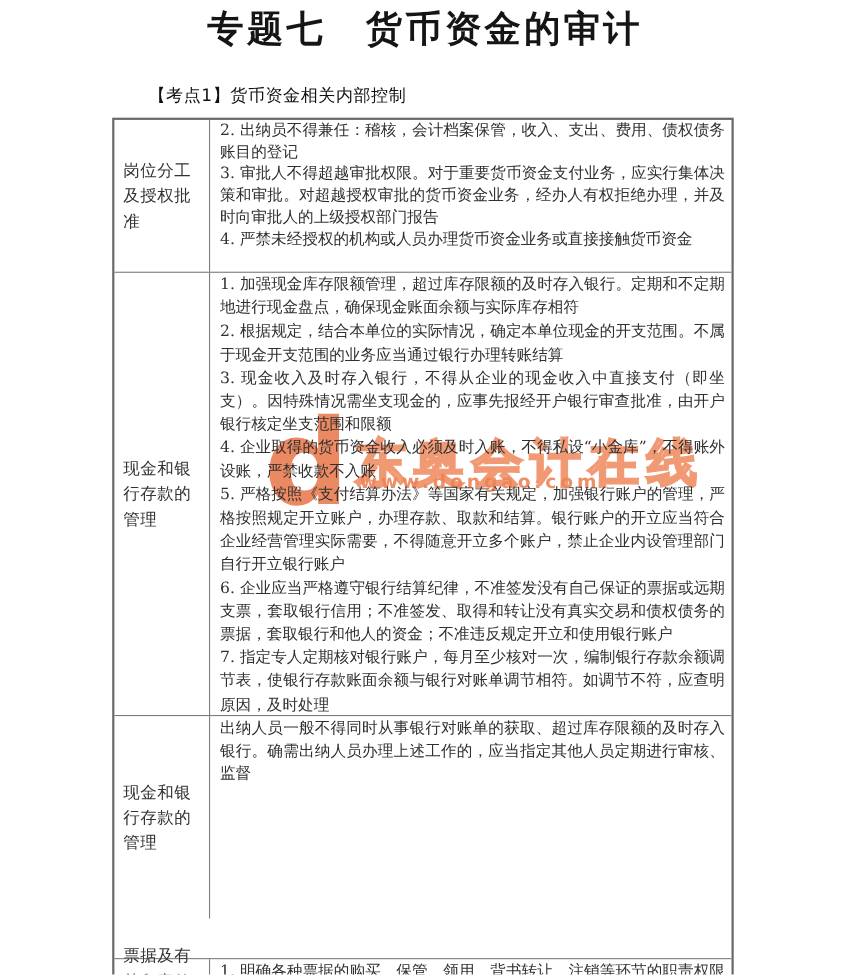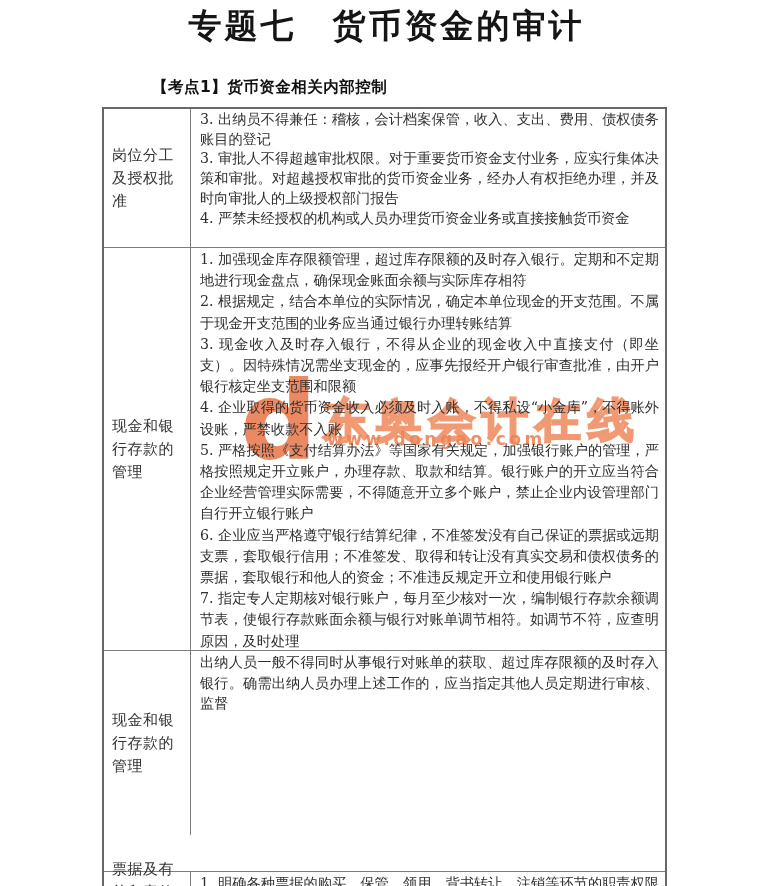--- a/index.html
+++ b/index.html
@@ -9,22 +9,22 @@
     color:#2e2e2e;overflow:hidden;
   }
   .page{position:relative;width:773px;height:886px;overflow:hidden;background:#fff;}
 
   .doc-title{
     position:absolute;top:4px;left:0;width:100%;margin:0;
     text-align:center;font-size:33px;font-weight:bold;color:#151515;
     letter-spacing:3px;font-family:"DejaVu Serif","Liberation Serif",serif;
   }
   .section-heading{
-    position:absolute;left:152px;top:77px;
-    font-size:15.5px;font-weight:bold;color:#111;
+    position:absolute;left:135px;top:77px;
+    font-size:15.5px;font-weight:normal;color:#111;
     font-family:"DejaVu Sans","Liberation Sans",sans-serif;
     letter-spacing:0.5px;
   }
 
   
   .ctable{
     position:absolute;left:102px;top:107px;width:565px;
     border:2px solid #686868;box-sizing:border-box;
     z-index:2;background:transparent;
   }
@@ -90,21 +90,21 @@
     <span class="wm-logo">d</span>
     <span class="wm-brand">东奥会计在线</span>
     <span class="wm-url">www.dongao.com</span>
   </div>
 
   <div class="ctable">
 
     <div class="t-row r0">
       <div class="label-cell">岗位分工及授权批准</div>
       <div class="content-cell">
-        <div class="item">3. 出纳员不得兼任：稽核，会计档案保管，收入、支出、费用、债权债务账目的登记</div>
+        <div class="item">2. 出纳员不得兼任：稽核，会计档案保管，收入、支出、费用、债权债务账目的登记</div>
         <div class="item">3. 审批人不得超越审批权限。对于重要货币资金支付业务，应实行集体决策和审批。对超越授权审批的货币资金业务，经办人有权拒绝办理，并及时向审批人的上级授权部门报告</div>
         <div class="item">4. 严禁未经授权的机构或人员办理货币资金业务或直接接触货币资金</div>
       </div>
     </div>
 
     <div class="t-row r1">
       <div class="label-cell">现金和银行存款的管理</div>
       <div class="content-cell">
         <div class="item">1. 加强现金库存限额管理，超过库存限额的及时存入银行。定期和不定期地进行现金盘点，确保现金账面余额与实际库存相符</div>
         <div class="item">2. 根据规定，结合本单位的实际情况，确定本单位现金的开支范围。不属于现金开支范围的业务应当通过银行办理转账结算</div>

